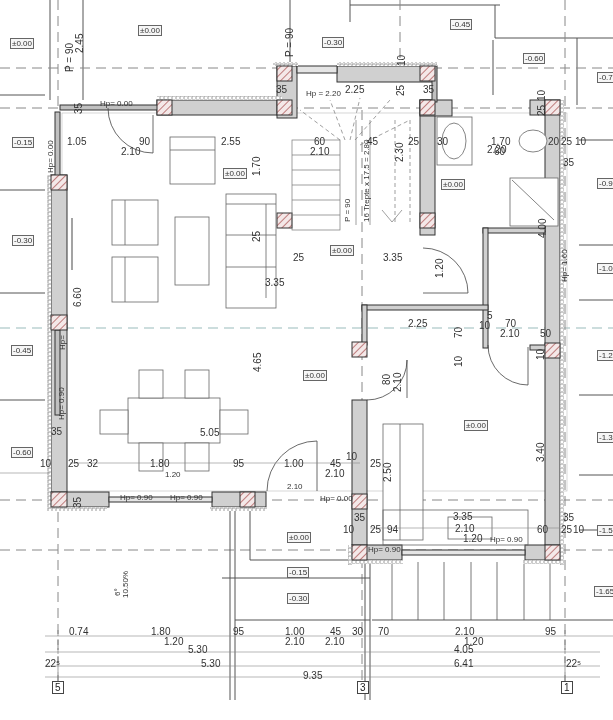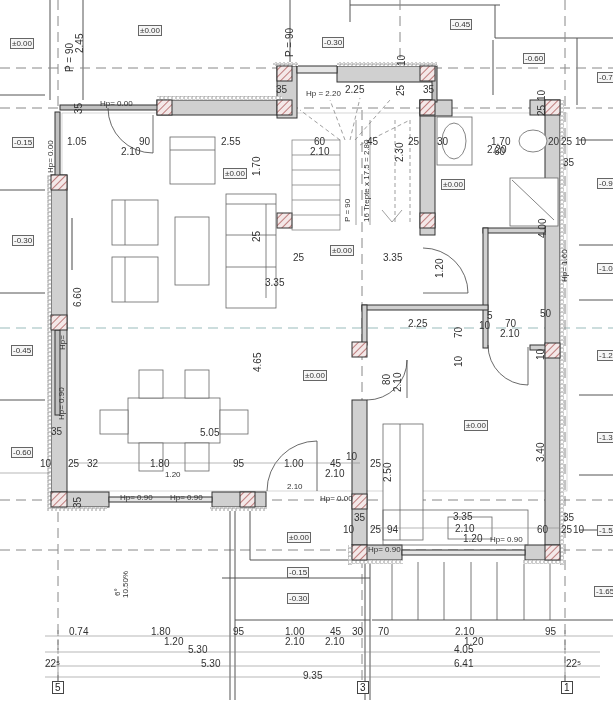--- a/index.html
+++ b/index.html
@@ -296,21 +296,21 @@
 <div class="lbl v" style="left:537px;top:238px">4.00</div>
 <div class="lbl v" style="left:72px;top:307px">6.60</div>
 <div class="lbl v sm" style="left:58px;top:350px">Hp=</div>
 <div class="lbl v sm" style="left:560px;top:282px">Hp= 1.60</div>
 <div class="lbl" style="left:408px;top:318px">2.25</div>
 <div class="lbl v" style="left:453px;top:338px">70</div>
 <div class="lbl" style="left:479px;top:320px">10</div>
 <div class="lbl" style="left:487px;top:310px">5</div>
 <div class="lbl" style="left:505px;top:318px">70</div>
 <div class="lbl" style="left:500px;top:328px">2.10</div>
-<div class="lbl" style="left:540px;top:308px">50</div>
+<div class="lbl" style="left:540px;top:328px">50</div>
 <div class="lbl v" style="left:453px;top:367px">10</div>
 <div class="lbl v" style="left:535px;top:360px">10</div>
 <div class="lbl v" style="left:381px;top:385px">80</div>
 <div class="lbl v" style="left:392px;top:392px">2.10</div>
 <div class="lbl v" style="left:252px;top:372px">4.65</div>
 <div class="lbl v sm" style="left:57px;top:420px">Hp= 0.90</div>
 <div class="lbl" style="left:51px;top:426px">35</div>
 <div class="lbl" style="left:200px;top:427px">5.05</div>
 <div class="lbl" style="left:40px;top:458px">10</div>
 <div class="lbl" style="left:68px;top:458px">25</div>

